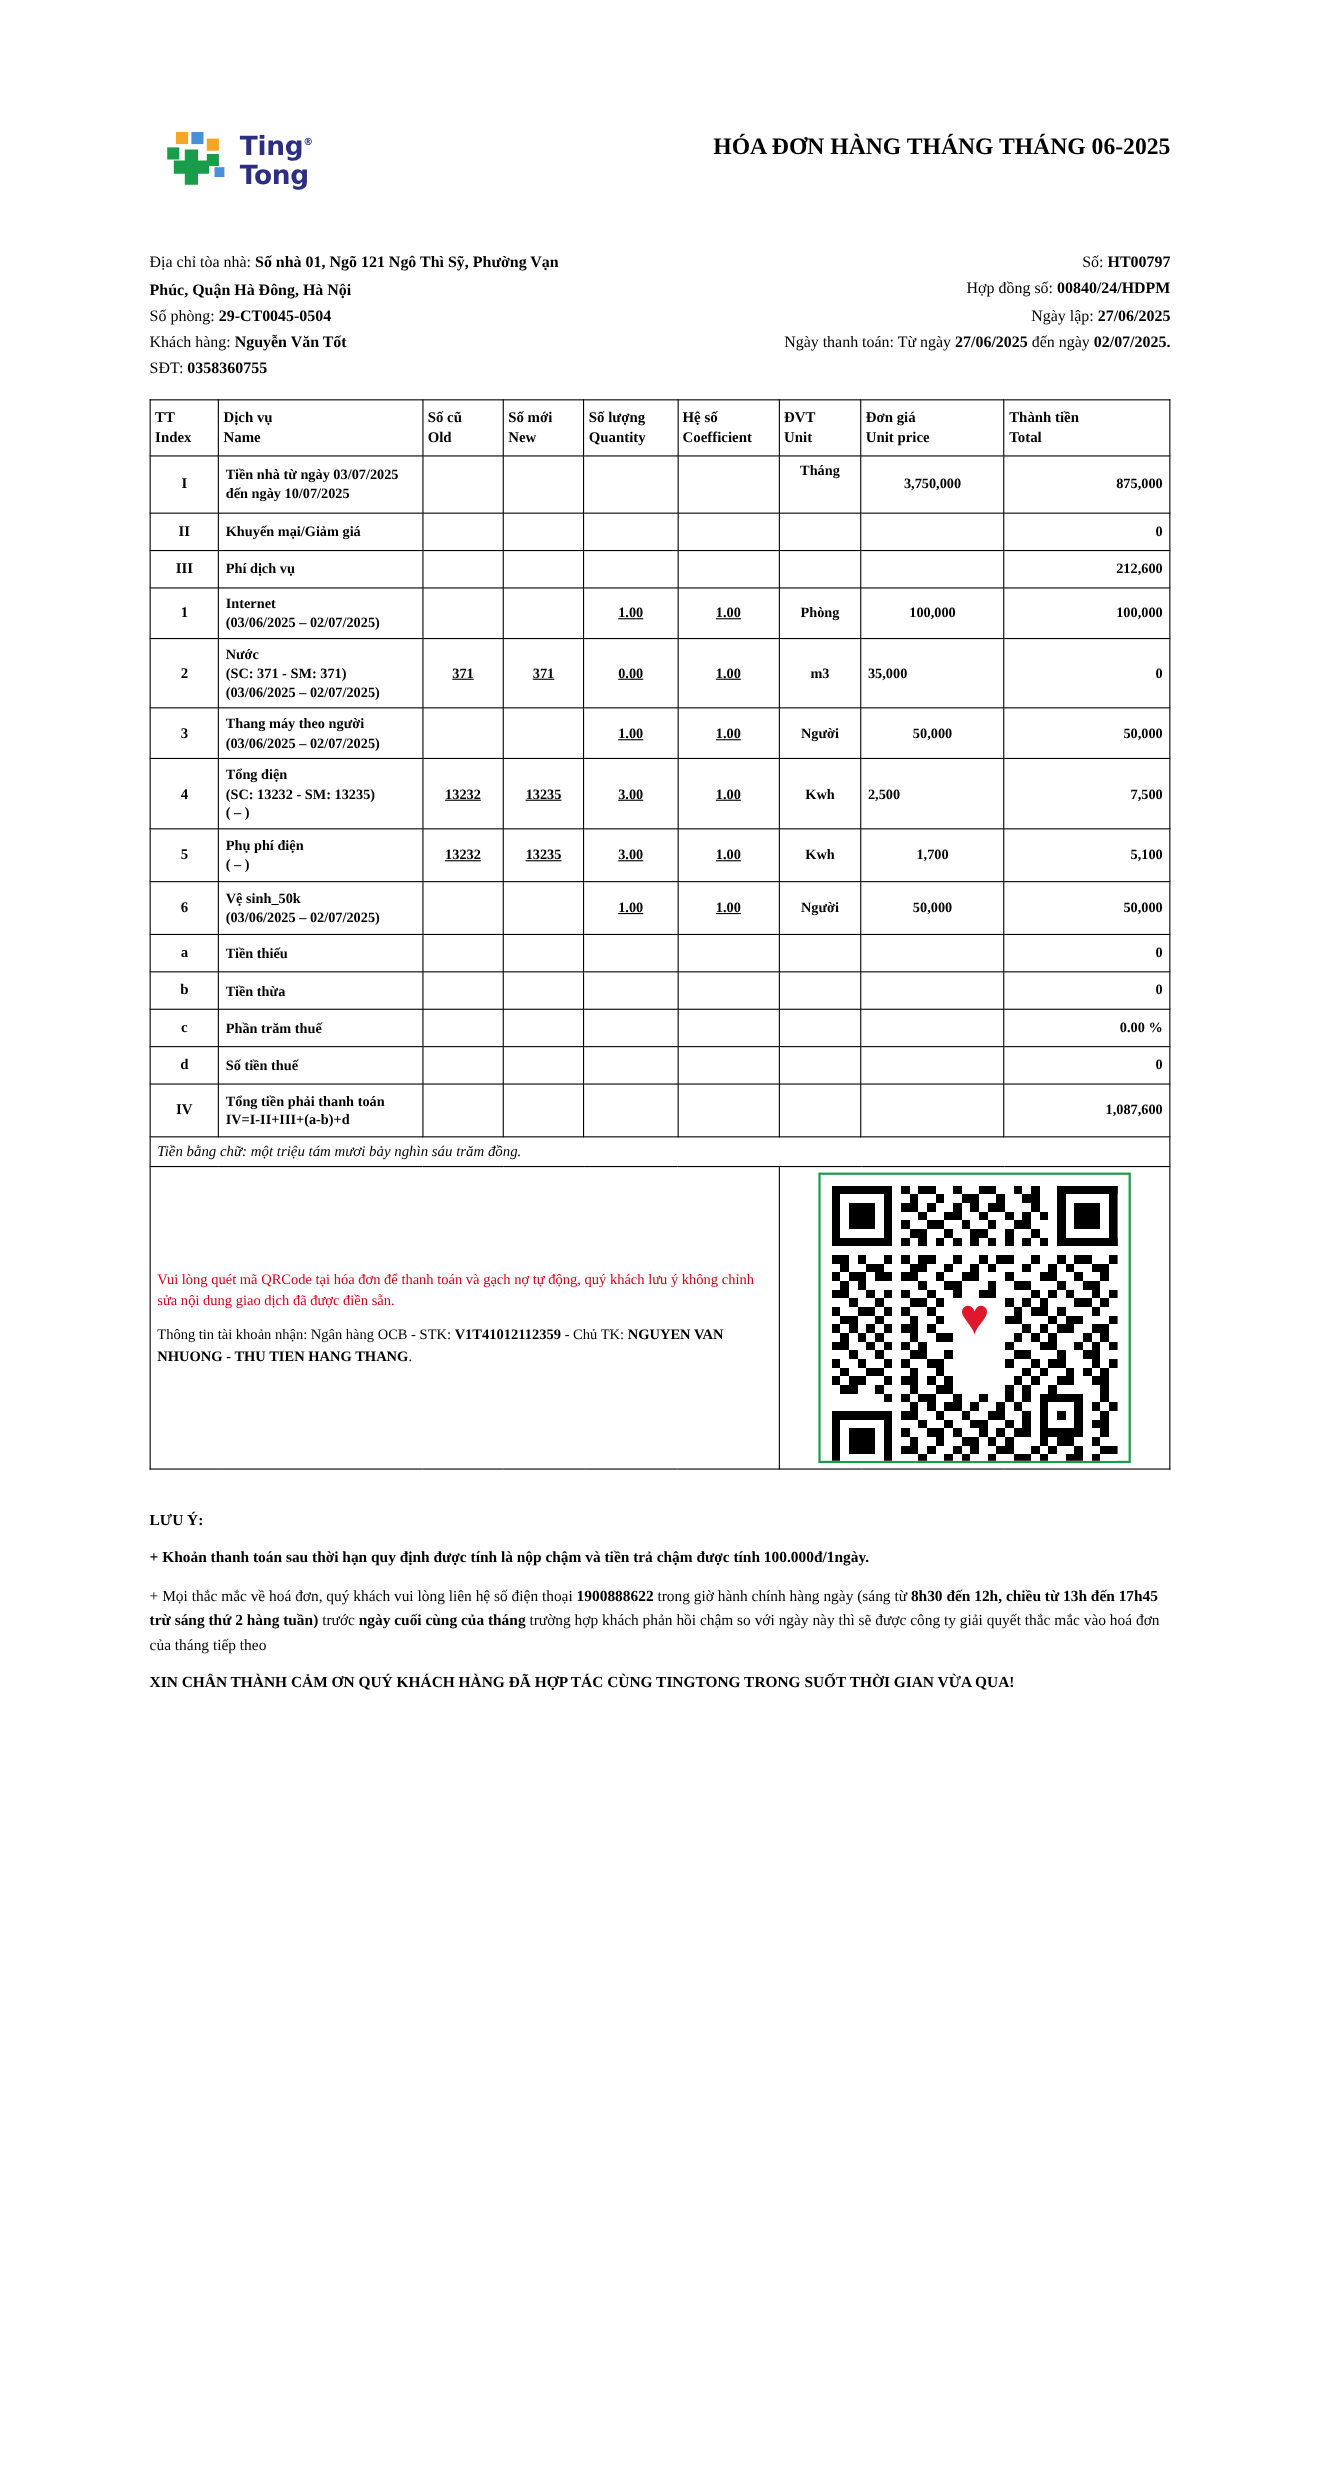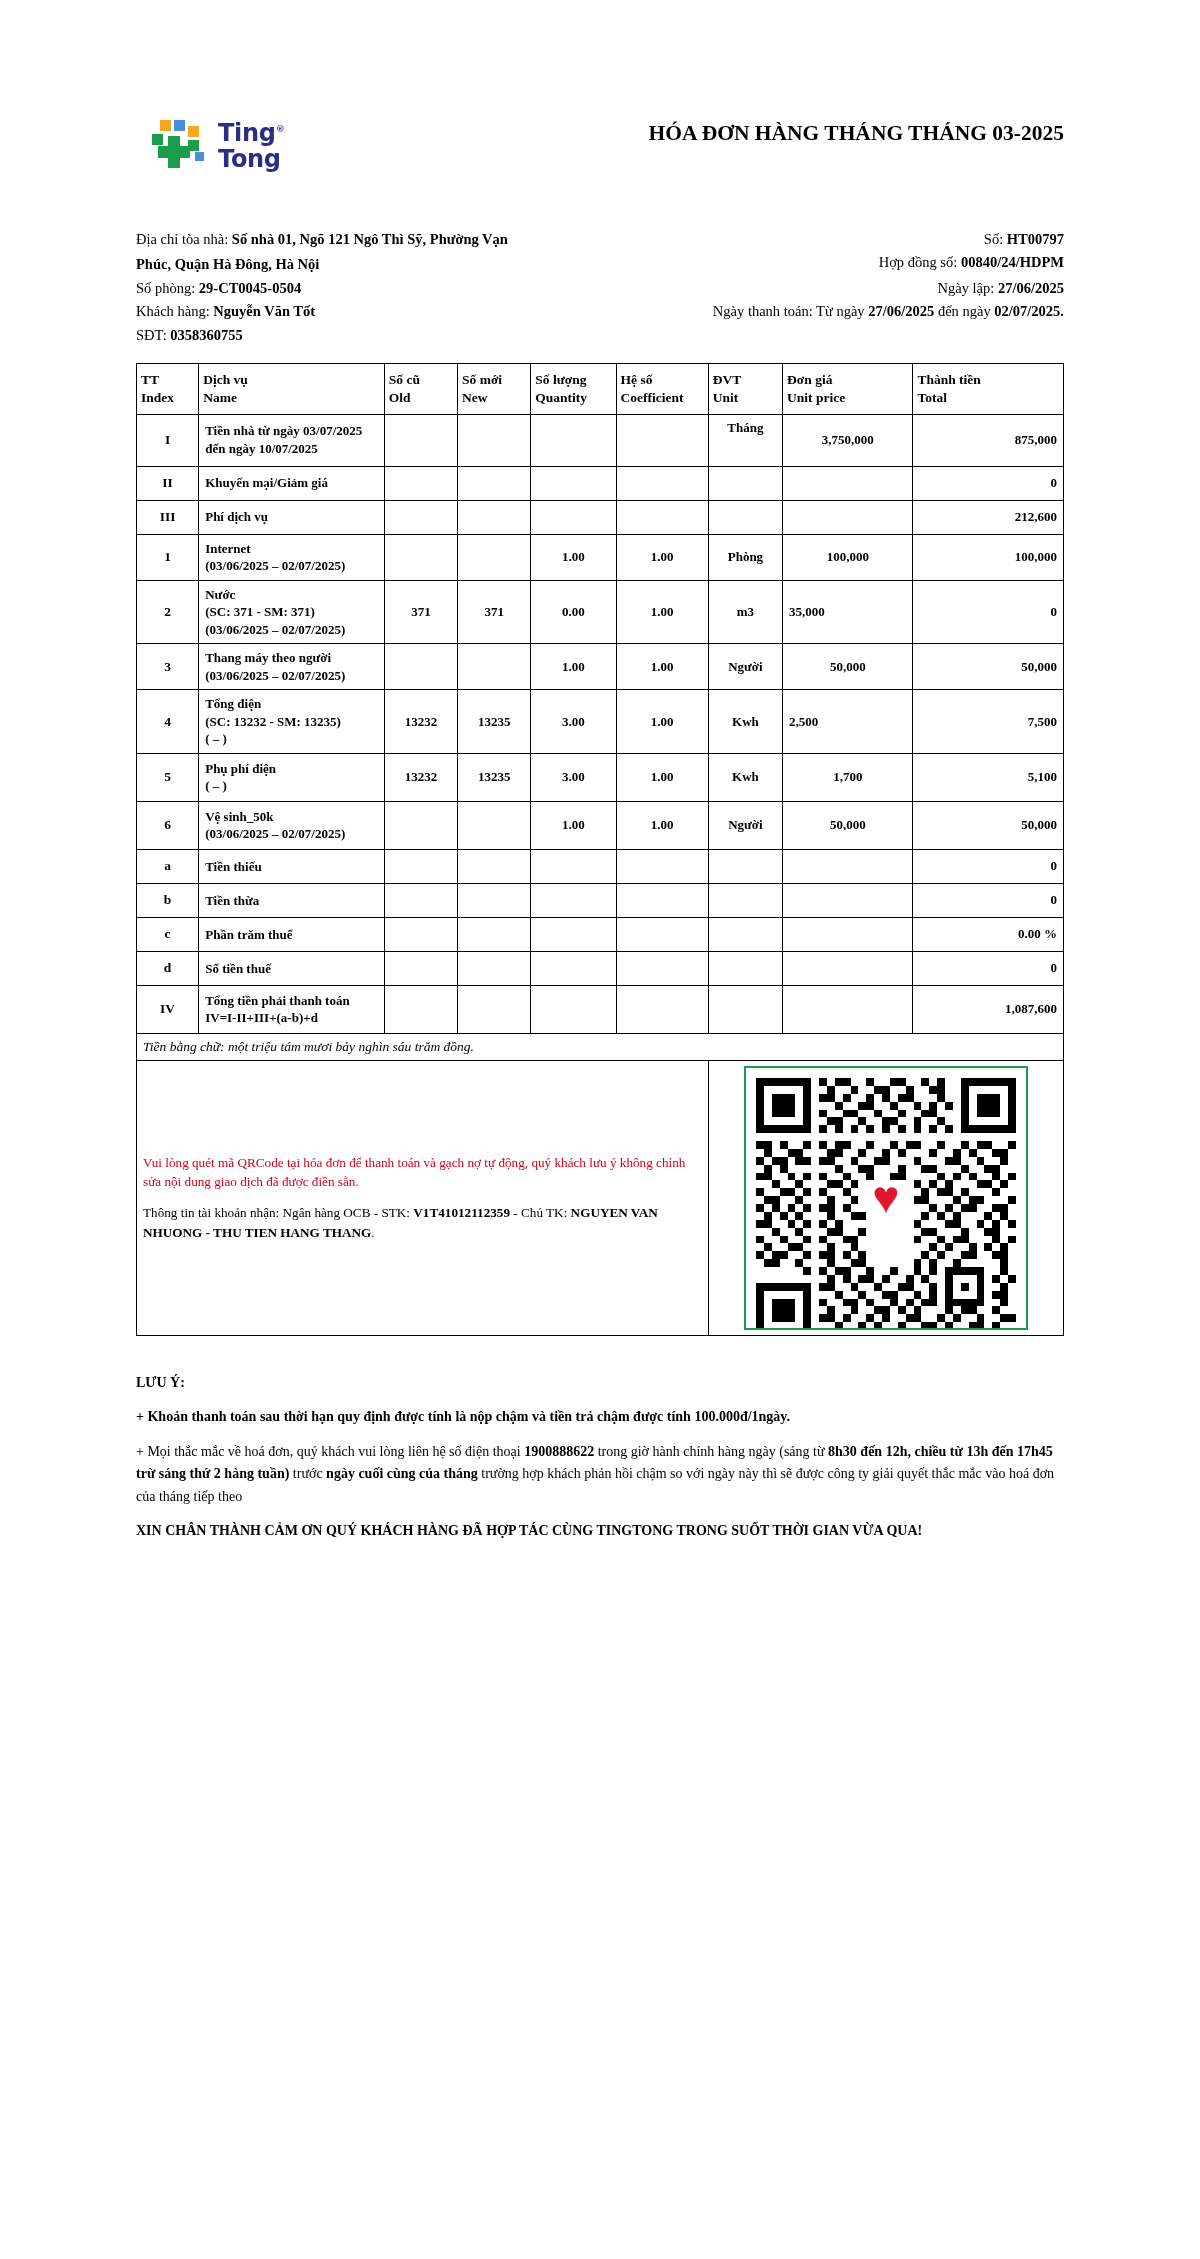--- a/index.html
+++ b/index.html
@@ -110,20 +110,21 @@
   td.name {
     font-weight: bold;
     line-height: 1.35;
     font-size: 13px;
     padding-left: 10px;
   }
   td.num {
     text-align: center;
     font-weight: bold;
     font-size: 13px;
+    text-decoration: underline;
   }
   td.money {
     text-align: right;
     font-weight: bold;
     font-size: 13px;
     padding-right: 10px;
   }
   td.unit {
     text-align: center;
     font-weight: bold;
@@ -217,21 +218,21 @@
           <rect x="38" y="22" width="11" height="11" fill="#1a9d4b"></rect>
           <rect x="45" y="34" width="9" height="9" fill="#4a90d9"></rect>
           <path d="M18 18 h12 v10 h10 v12 h-10 v10 h-12 v-10 h-10 v-12 h10 z" fill="#1a9d4b"></path>
         </svg>
       </div>
       <div class="logo-text">
         <span>Ting</span><sup>®</sup><br>
         <span>Tong</span>
       </div>
     </div>
-    <div class="doc-title">HÓA ĐƠN HÀNG THÁNG THÁNG 03-2025</div>
+    <div class="doc-title">HÓA ĐƠN HÀNG THÁNG THÁNG 06-2025</div>
   </div>
 
   <div class="meta">
     <div class="row">
       <div class="left">
         <div class="addr-line1">
           <span>Địa chỉ tòa nhà:</span>
           <b>Số nhà 01, Ngõ 121 Ngô Thì Sỹ, Phường Vạn</b>
         </div>
       </div>

